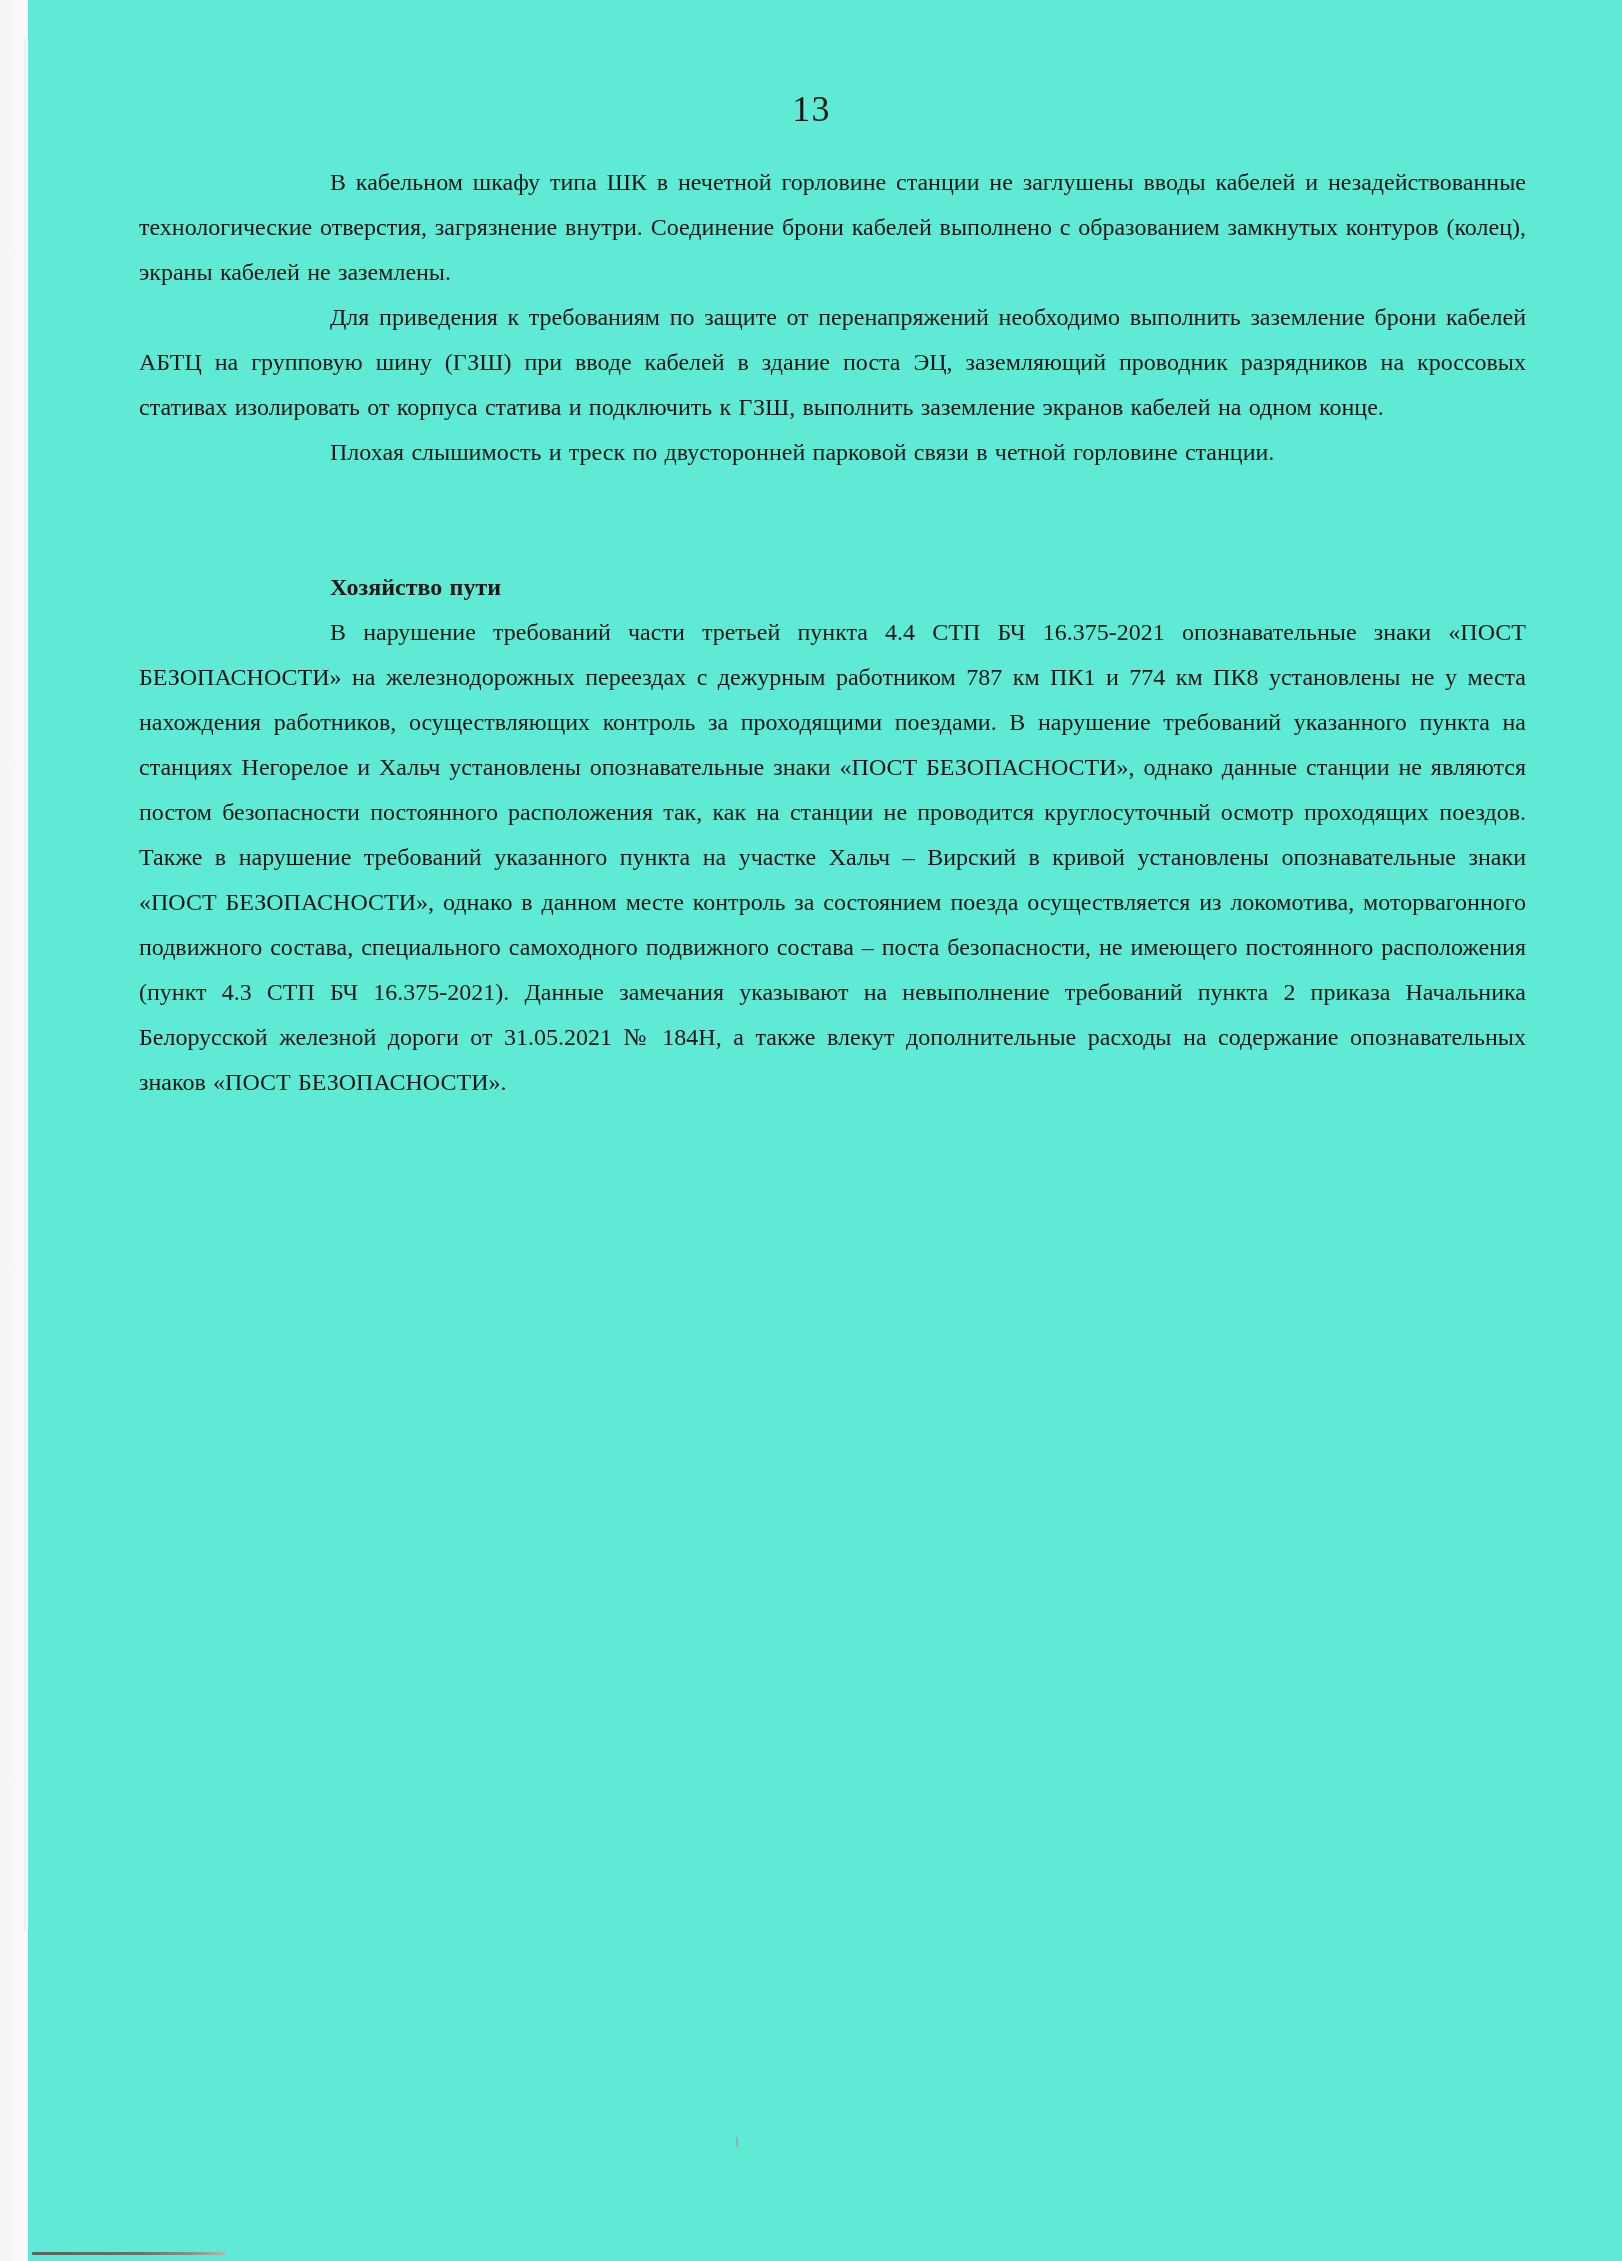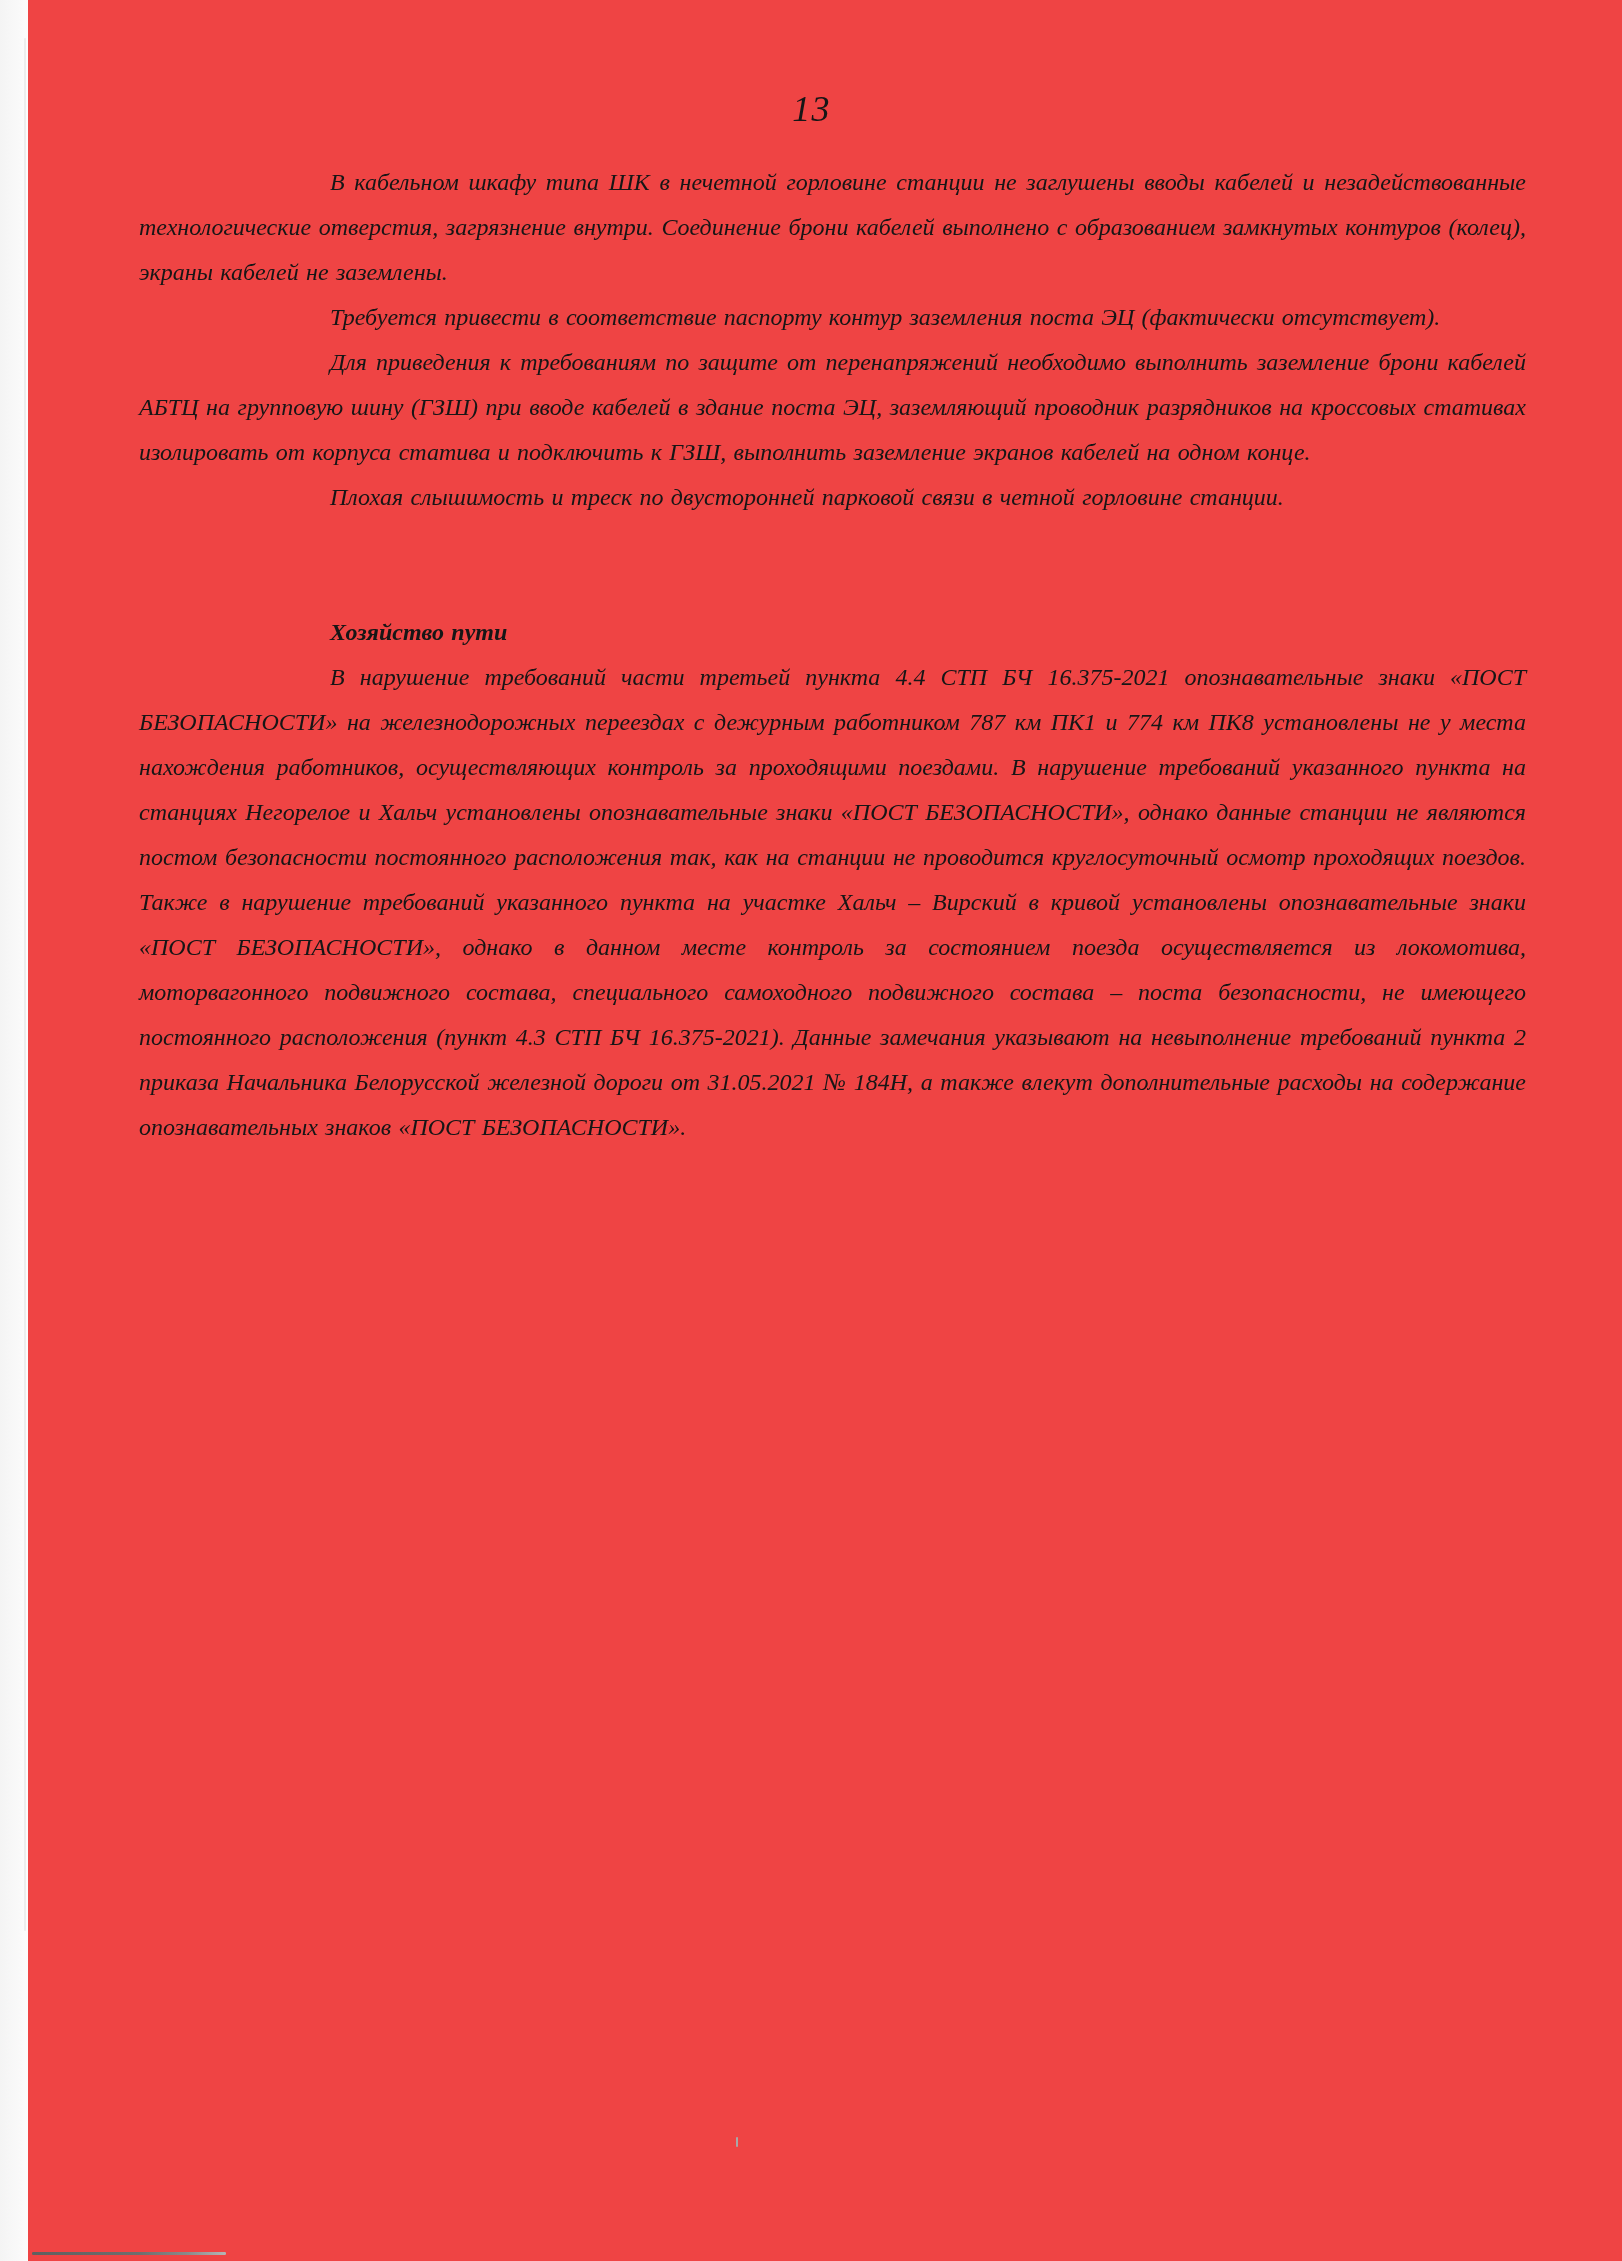--- a/index.html
+++ b/index.html
@@ -5,25 +5,24 @@
   html, body {
     margin: 0;
     padding: 0;
     background: #e9e9e9;
   }
   .page {
     position: relative;
     width: 1623px;
     height: 2261px;
     margin: 0 auto;
-    background: #ef4444;
+    background: #5eead4;
     overflow: hidden;
     font-family: "Liberation Serif", "DejaVu Serif", serif;
     color: #161616;
-    font-style: italic;
   }
   
   .scan-gutter {
     position: absolute;
     left: 0; top: 0;
     width: 28px; height: 100%;
     background: linear-gradient(to right, #f4f4f4, #fcfcfc);
   }
   .scan-gutter-line {
     position: absolute;
@@ -89,21 +88,20 @@
   <div class="scan-gutter"></div>
   <div class="scan-gutter-line"></div>
 
   <div class="page-number">13</div>
 
   <div class="content">
 
     <p>В кабельном шкафу типа ШК в нечетной горловине станции не заглушены вводы кабелей и незадействованные технологические отверстия, загрязнение внутри. Соединение брони кабелей выполнено с образованием замкнутых контуров (колец), экраны кабелей не заземлены.</p>
 
 
-    <p>Требуется привести в соответствие паспорту контур заземления поста ЭЦ (фактически отсутствует).</p>
 
     <p>Для приведения к требованиям по защите от перенапряжений необходимо выполнить заземление брони кабелей АБТЦ на групповую шину (ГЗШ) при вводе кабелей в здание поста ЭЦ, заземляющий проводник разрядников на кроссовых стативах изолировать от корпуса статива и подключить к ГЗШ, выполнить заземление экранов кабелей на одном конце.</p>
 
 
     <p>Плохая слышимость и треск по двусторонней парковой связи в четной горловине станции.</p>
 
     <p class="section-heading">Хозяйство пути</p>
 
     <p>В нарушение требований части третьей пункта 4.4 СТП БЧ 16.375-2021 опознавательные знаки «ПОСТ БЕЗОПАСНОСТИ» на железнодорожных переездах с дежурным работником 787 км ПК1 и 774 км ПК8 установлены не у места нахождения работников, осуществляющих контроль за проходящими поездами. В нарушение требований указанного пункта на станциях Негорелое и Хальч установлены опознавательные знаки «ПОСТ БЕЗОПАСНОСТИ», однако данные станции не являются постом безопасности постоянного расположения так, как на станции не проводится круглосуточный осмотр проходящих поездов. Также в нарушение требований указанного пункта на участке Хальч – Вирский в кривой установлены опознавательные знаки «ПОСТ БЕЗОПАСНОСТИ», однако в данном месте контроль за состоянием поезда осуществляется из локомотива, моторвагонного подвижного состава, специального самоходного подвижного состава – поста безопасности, не имеющего постоянного расположения (пункт 4.3 СТП БЧ 16.375-2021). Данные замечания указывают на невыполнение требований пункта 2 приказа Начальника Белорусской железной дороги от 31.05.2021 № 184Н, а также влекут дополнительные расходы на содержание опознавательных знаков «ПОСТ БЕЗОПАСНОСТИ».</p>
 

